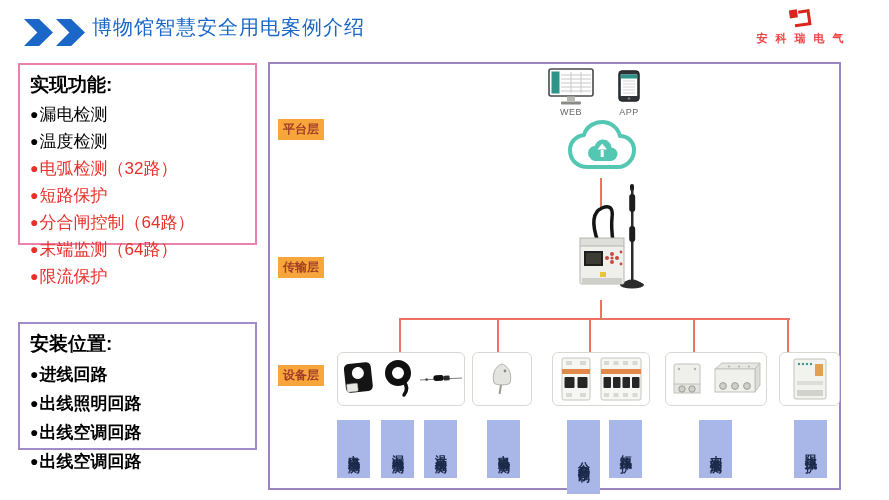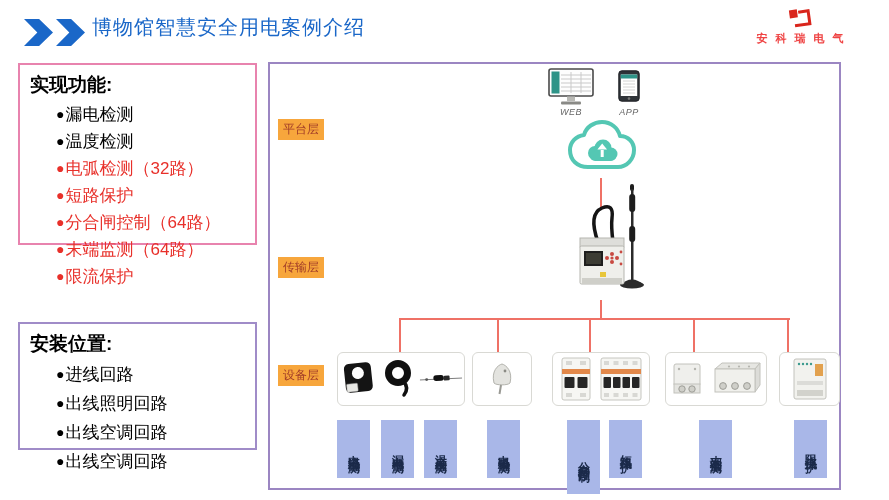--- a/index.html
+++ b/index.html
@@ -23,34 +23,34 @@
   .logo{position:absolute;right:14px;top:5px;width:150px;text-align:center;}
   .logo-row{display:flex;align-items:center;justify-content:center;gap:2px;}
   .logo-brand{font-size:27px;font-weight:900;font-style:italic;color:#3a3a3a;letter-spacing:0.5px;}
   .logo-sub{font-size:11px;font-weight:bold;color:#ef4444;letter-spacing:8px;margin-left:8px;white-space:nowrap;}
 
   
   .panel{position:absolute;left:18px;width:239px;background:#fff;padding:7px 10px;}
   #functions-panel{top:63px;height:182px;border:2px solid var(--functions-border);}
   #install-panel{top:322px;height:128px;border:2px solid var(--install-border);}
   .panel h2{font-size:19px;font-weight:bold;color:#000;margin-bottom:3px;}
-  .panel ul{list-style:none;margin-left:26px;}
+  .panel ul{list-style:none;}
   .panel li{font-size:17px;line-height:26px;white-space:nowrap;color:#000;}
-  #install-panel li{line-height:28px;}
+  #install-panel li{line-height:28px;font-weight:bold;}
   .panel li .blt{margin-right:1px;font-size:14px;vertical-align:1px;}
   .panel li.red{color:var(--emphasis-red);}
 
   
   #diagram{position:absolute;left:268px;top:62px;width:573px;height:428px;
            border:2px solid var(--diagram-border);background:#fff;}
   .abs{position:absolute;}
   .layer-label{position:absolute;left:8px;background:var(--layer-label-bg);
-               color:var(--layer-label-text);font-size:12px;font-weight:normal;
+               color:var(--layer-label-text);font-size:12px;font-weight:bold;
                padding:2px 5px;white-space:nowrap;}
-  .caption{position:absolute;font-size:9px;color:#666;text-align:center;letter-spacing:0.5px;font-style:italic;}
+  .caption{position:absolute;font-size:9px;color:#666;text-align:center;letter-spacing:0.5px;}
   .vline{position:absolute;width:2px;background:var(--connector);}
   .hline{position:absolute;height:2px;background:var(--connector);}
   .device-box{position:absolute;top:288px;height:54px;border:1px solid #d9d9d4;border-radius:6px;
               background:#fff;display:flex;align-items:center;justify-content:space-evenly;}
   .tag{position:absolute;top:356px;width:33px;background:var(--tag-bg);
        color:#1b2a4a;font-size:12px;font-weight:bold;
        writing-mode:vertical-rl;text-orientation:upright;
        text-align:center;line-height:33px;letter-spacing:2px;}
   .tag.h4{height:58px;}
   .tag.h5{height:74px;}

